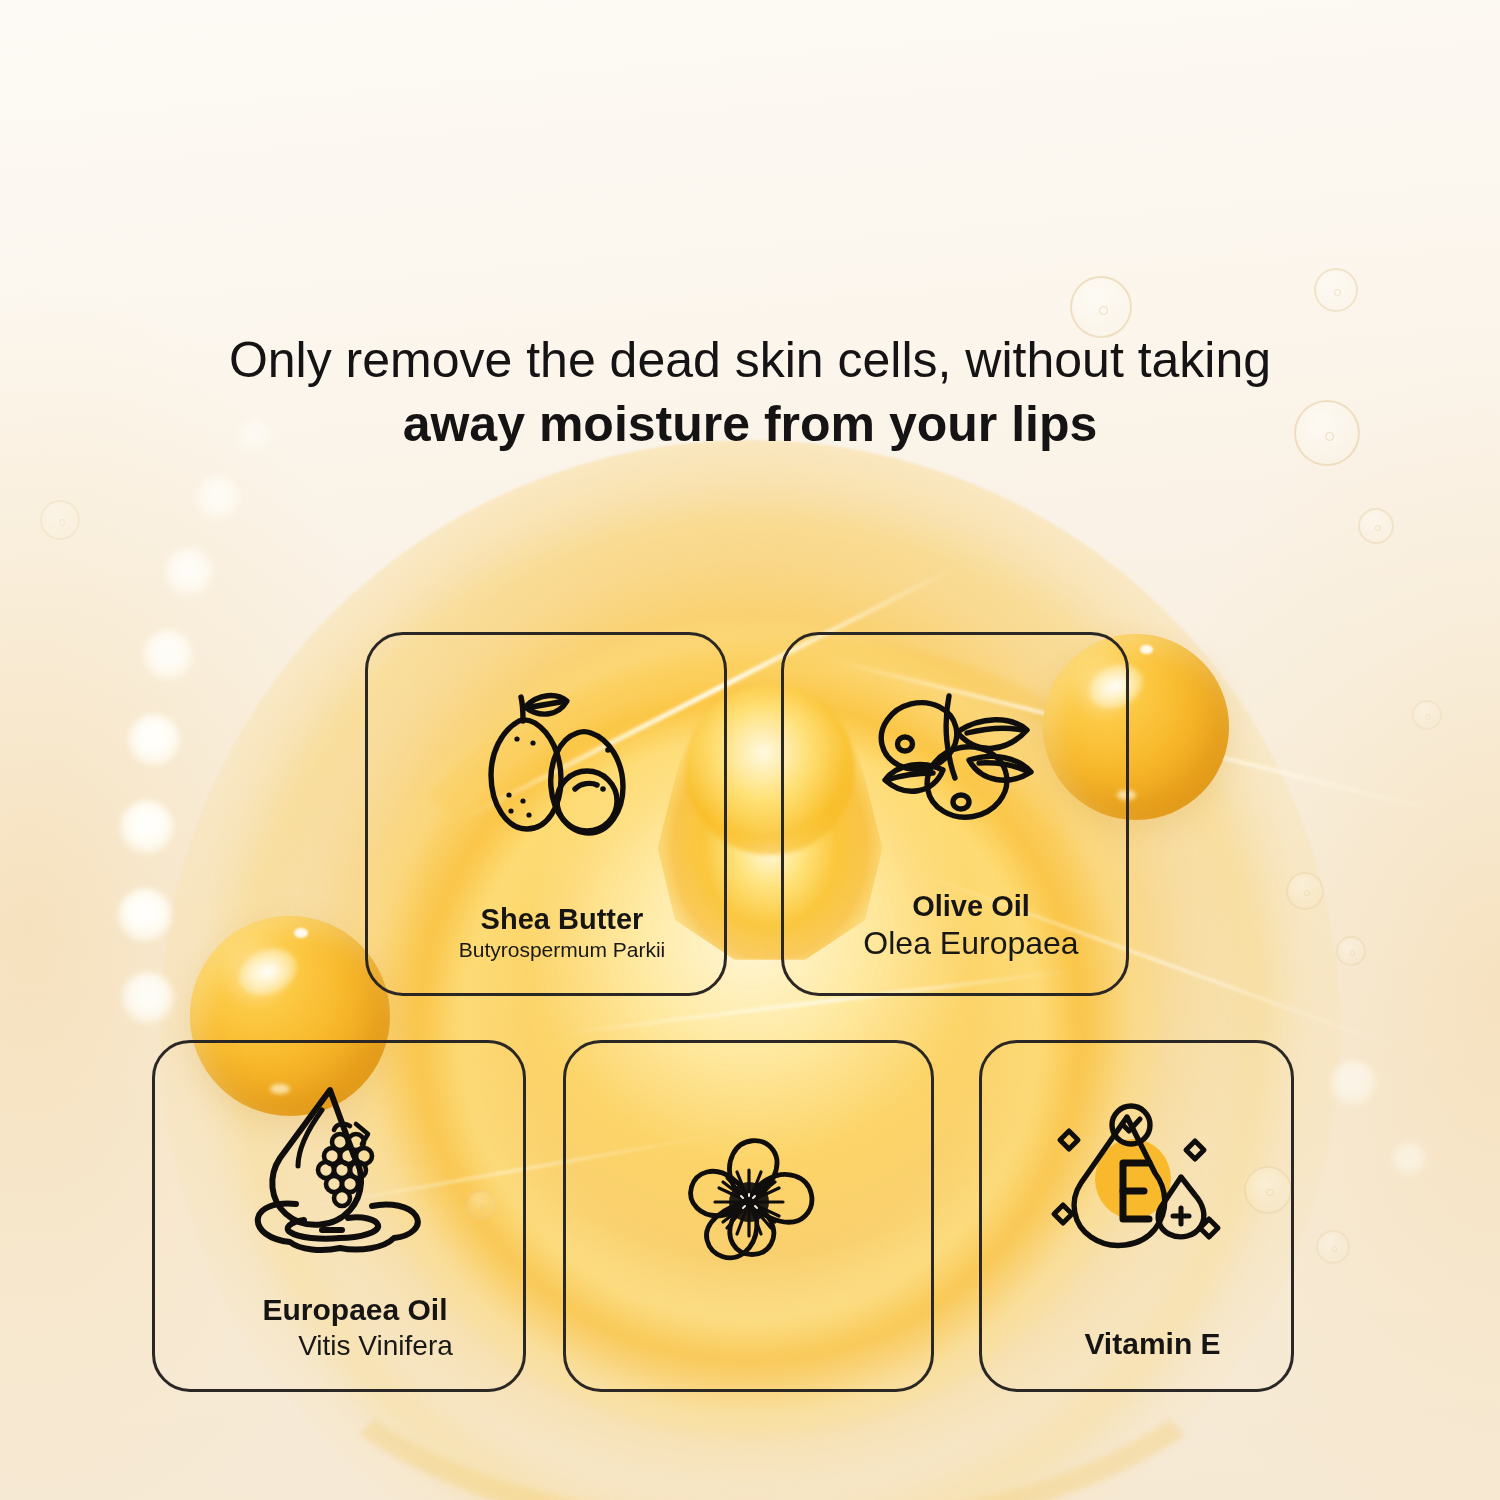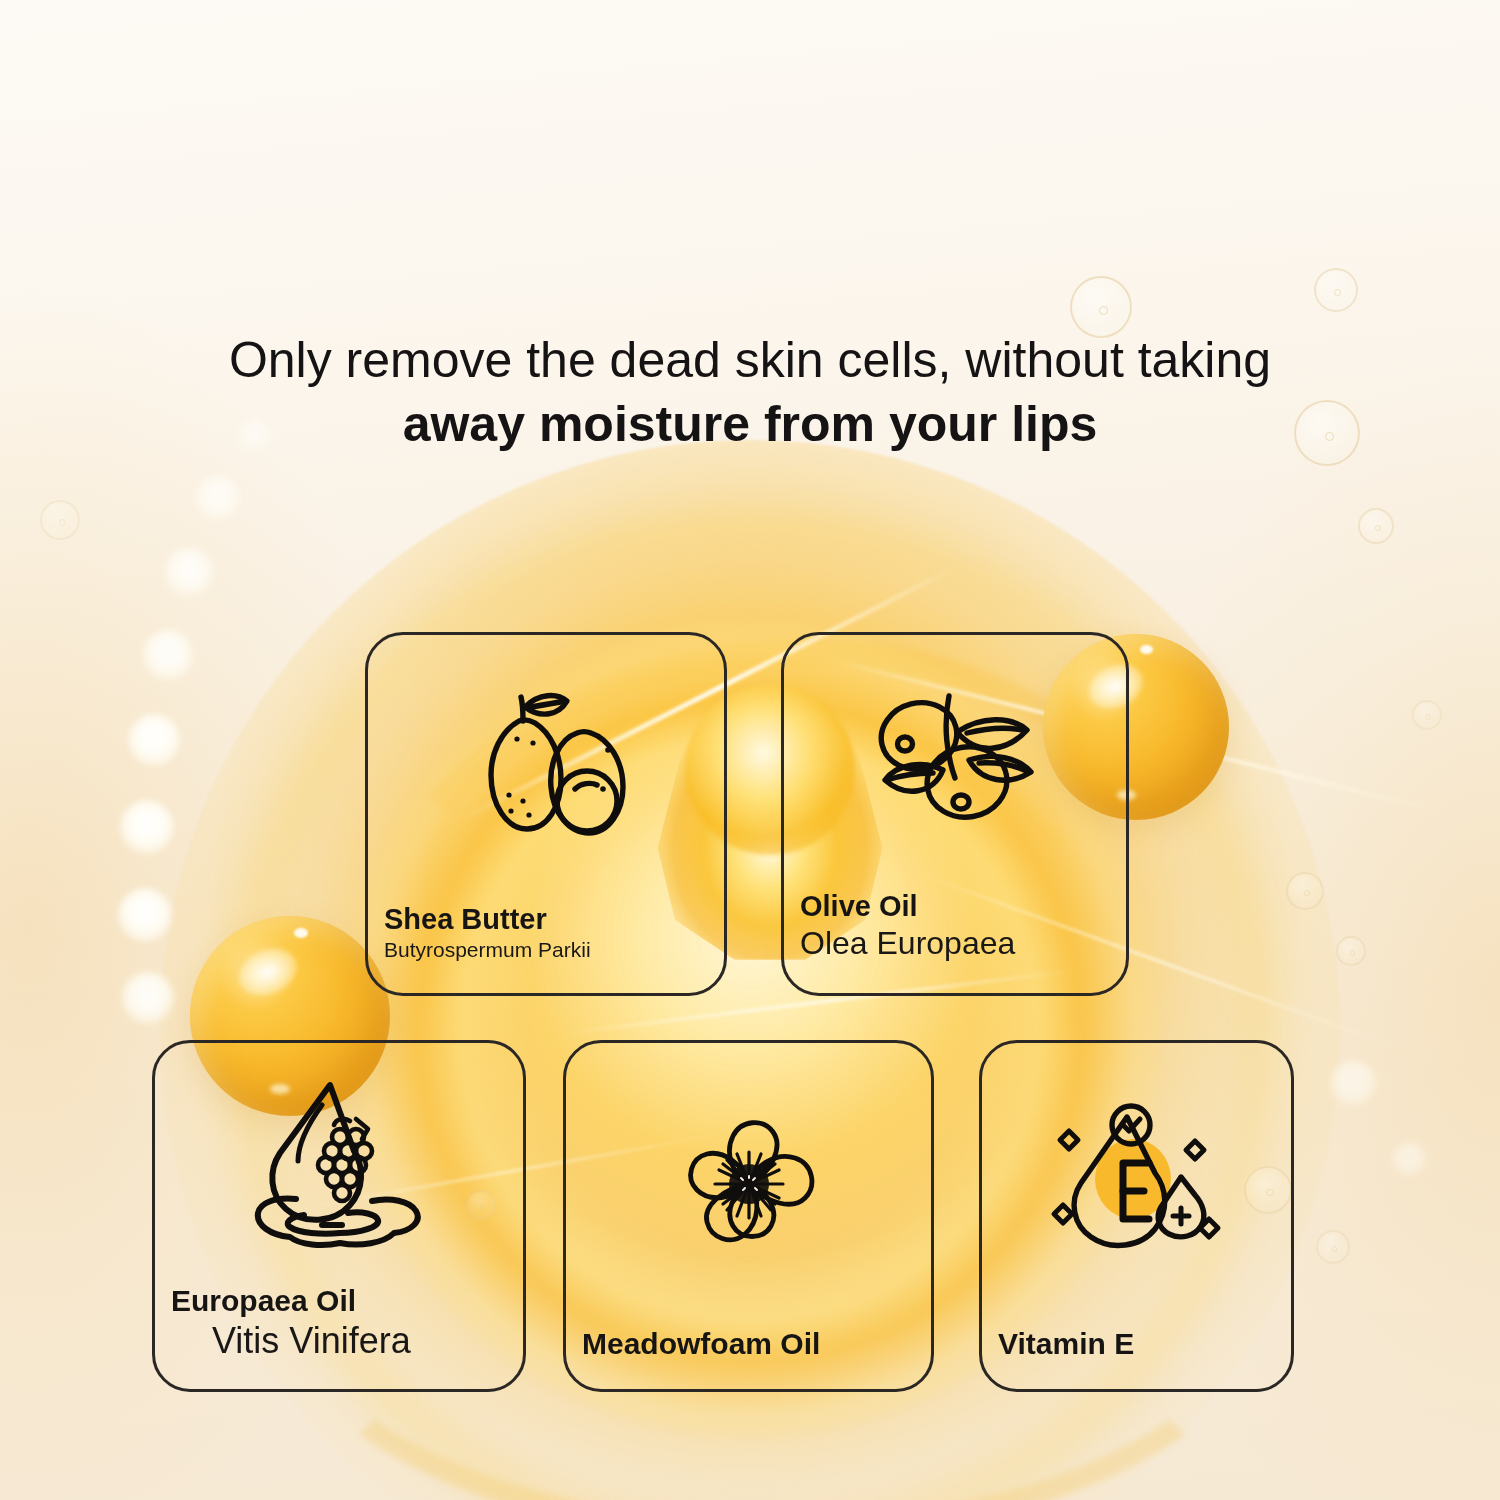--- a/index.html
+++ b/index.html
@@ -268,21 +268,21 @@
   }
   .card .icon-wrap {
     flex: 1 1 auto;
     display: flex;
     align-items: center;
     justify-content: center;
     width: 100%;
   }
   .card .labels {
     width: 100%;
-    text-align: left;
+    text-align: center;
     padding-bottom: 26px;
     margin-left: 32px;
   }
   .card .c-title {
     color: #171514;
     font-weight: bold;
     font-size: 29px;
     line-height: 1.22;
   }
   .card .c-sub {
@@ -298,21 +298,21 @@
   
   #card-grape { left: 152px; top: 1040px; width: 374px; height: 352px; }
   #card-meadow{ left: 563px; top: 1040px; width: 371px; height: 352px; }
   #card-vite  { left: 979px; top: 1040px; width: 315px; height: 352px; }
 
   #card-shea .labels, #card-olive .labels { padding-bottom: 30px; }
   #card-shea .c-title, #card-olive .c-title { font-size: 29px; }
   #card-shea .c-sub { font-size: 21px; }
   #card-olive .c-sub { font-size: 32px; }
   #card-grape .c-title, #card-meadow .c-title, #card-vite .c-title { font-size: 30px; }
-  #card-grape .c-sub, #card-meadow .c-sub, #card-vite .c-sub { font-size: 36px; padding-left: 41px; }
+  #card-grape .c-sub, #card-meadow .c-sub, #card-vite .c-sub { font-size: 28px; padding-left: 41px; }
 
   svg.ico { display: block; }
 </style>
 </head>
 <body>
 
 <div id="poster">
 
   <div class="bg-base"></div>
   <div class="bg-warm-l"></div>
@@ -515,21 +515,20 @@
             <path d="M80 78 L82 80"></path>
               <path d="M92 80 L94 78"></path>
             <path d="M82 90 L84 88"></path>
               <path d="M94 88 L96 90"></path>
             <path d="M88 76 L88 78"></path>
           </g>
         </svg>
       </span>
     </div>
     <div class="labels">
-      <div class="c-title">Meadowfoam Oil</div>
     </div>
   </div>
 
   <div class="card" id="card-vite">
     <div class="icon-wrap">
       <span>
         <svg class="ico" width="184" height="168" viewBox="0 0 184 168" fill="none" stroke="#100E0D" stroke-width="5.4" stroke-linecap="round" stroke-linejoin="round">
 
           <ellipse cx="88" cy="78" rx="38" ry="40" fill="#F8B92C" stroke="none"></ellipse>
 

